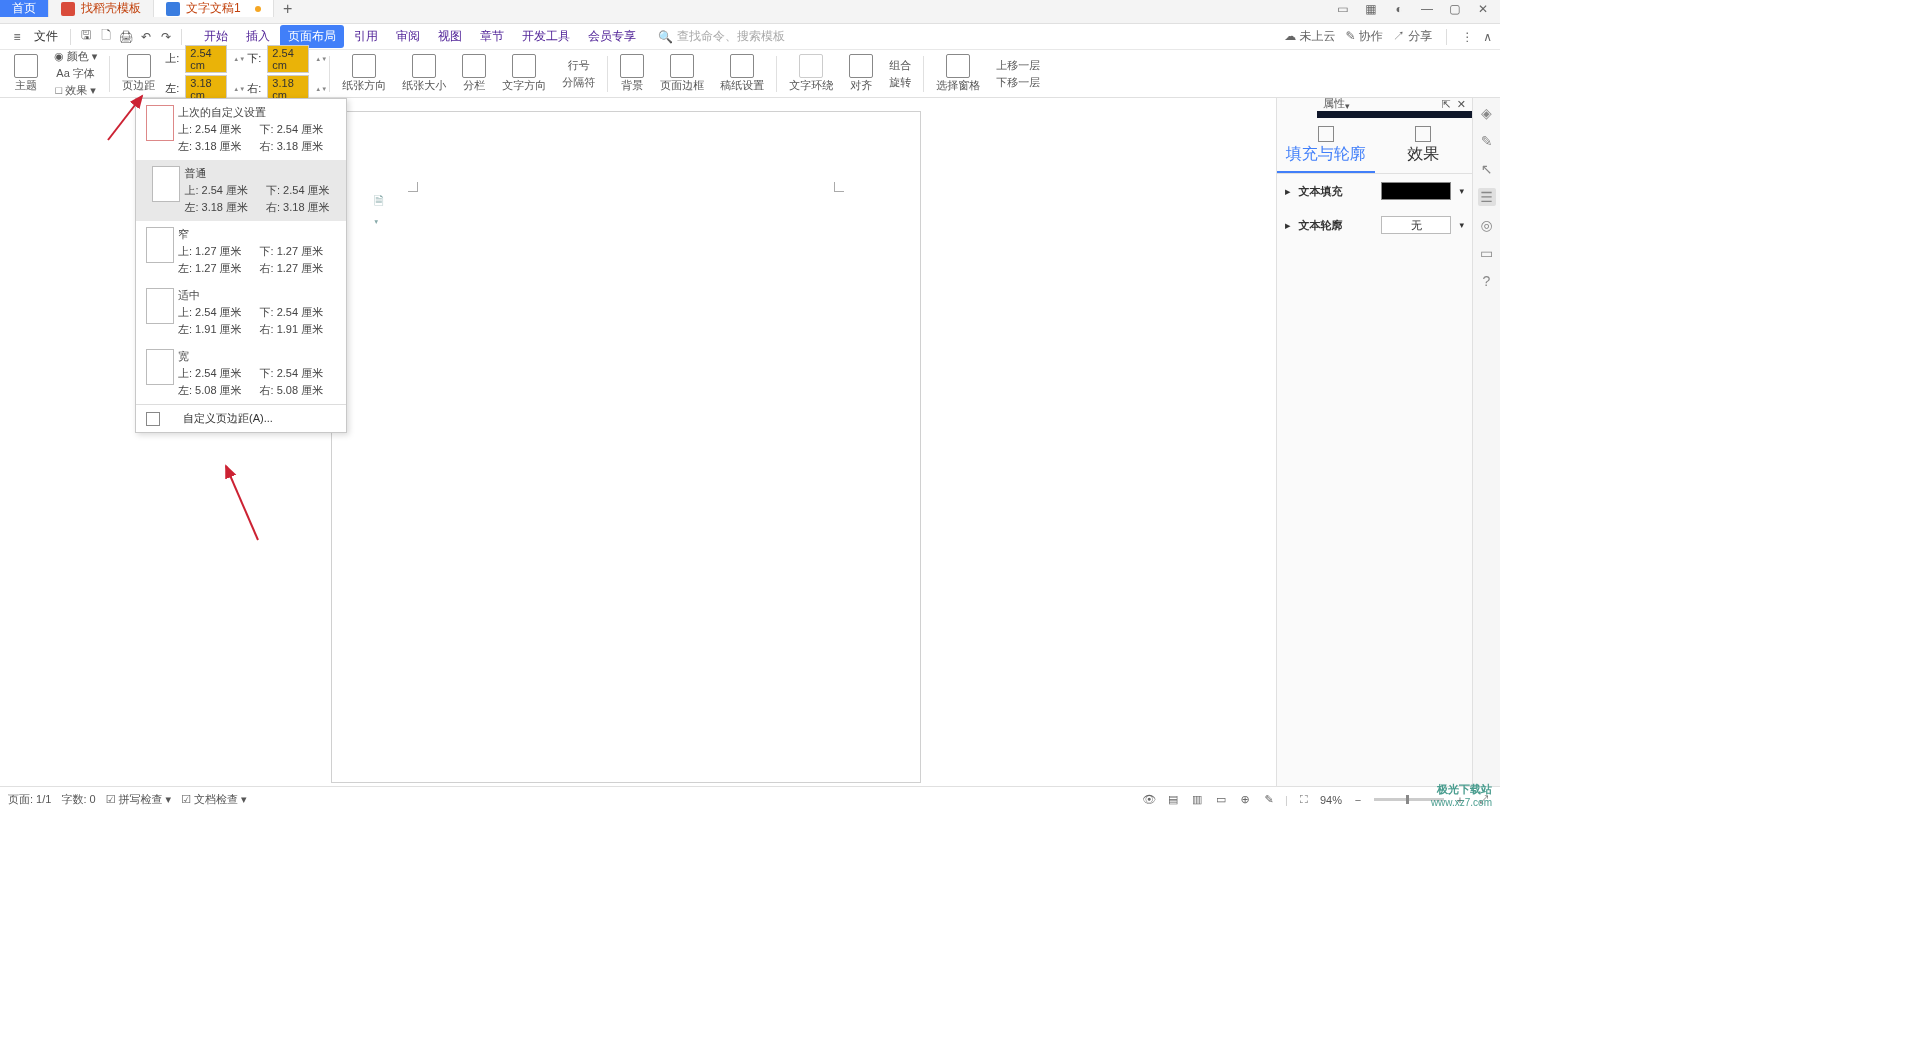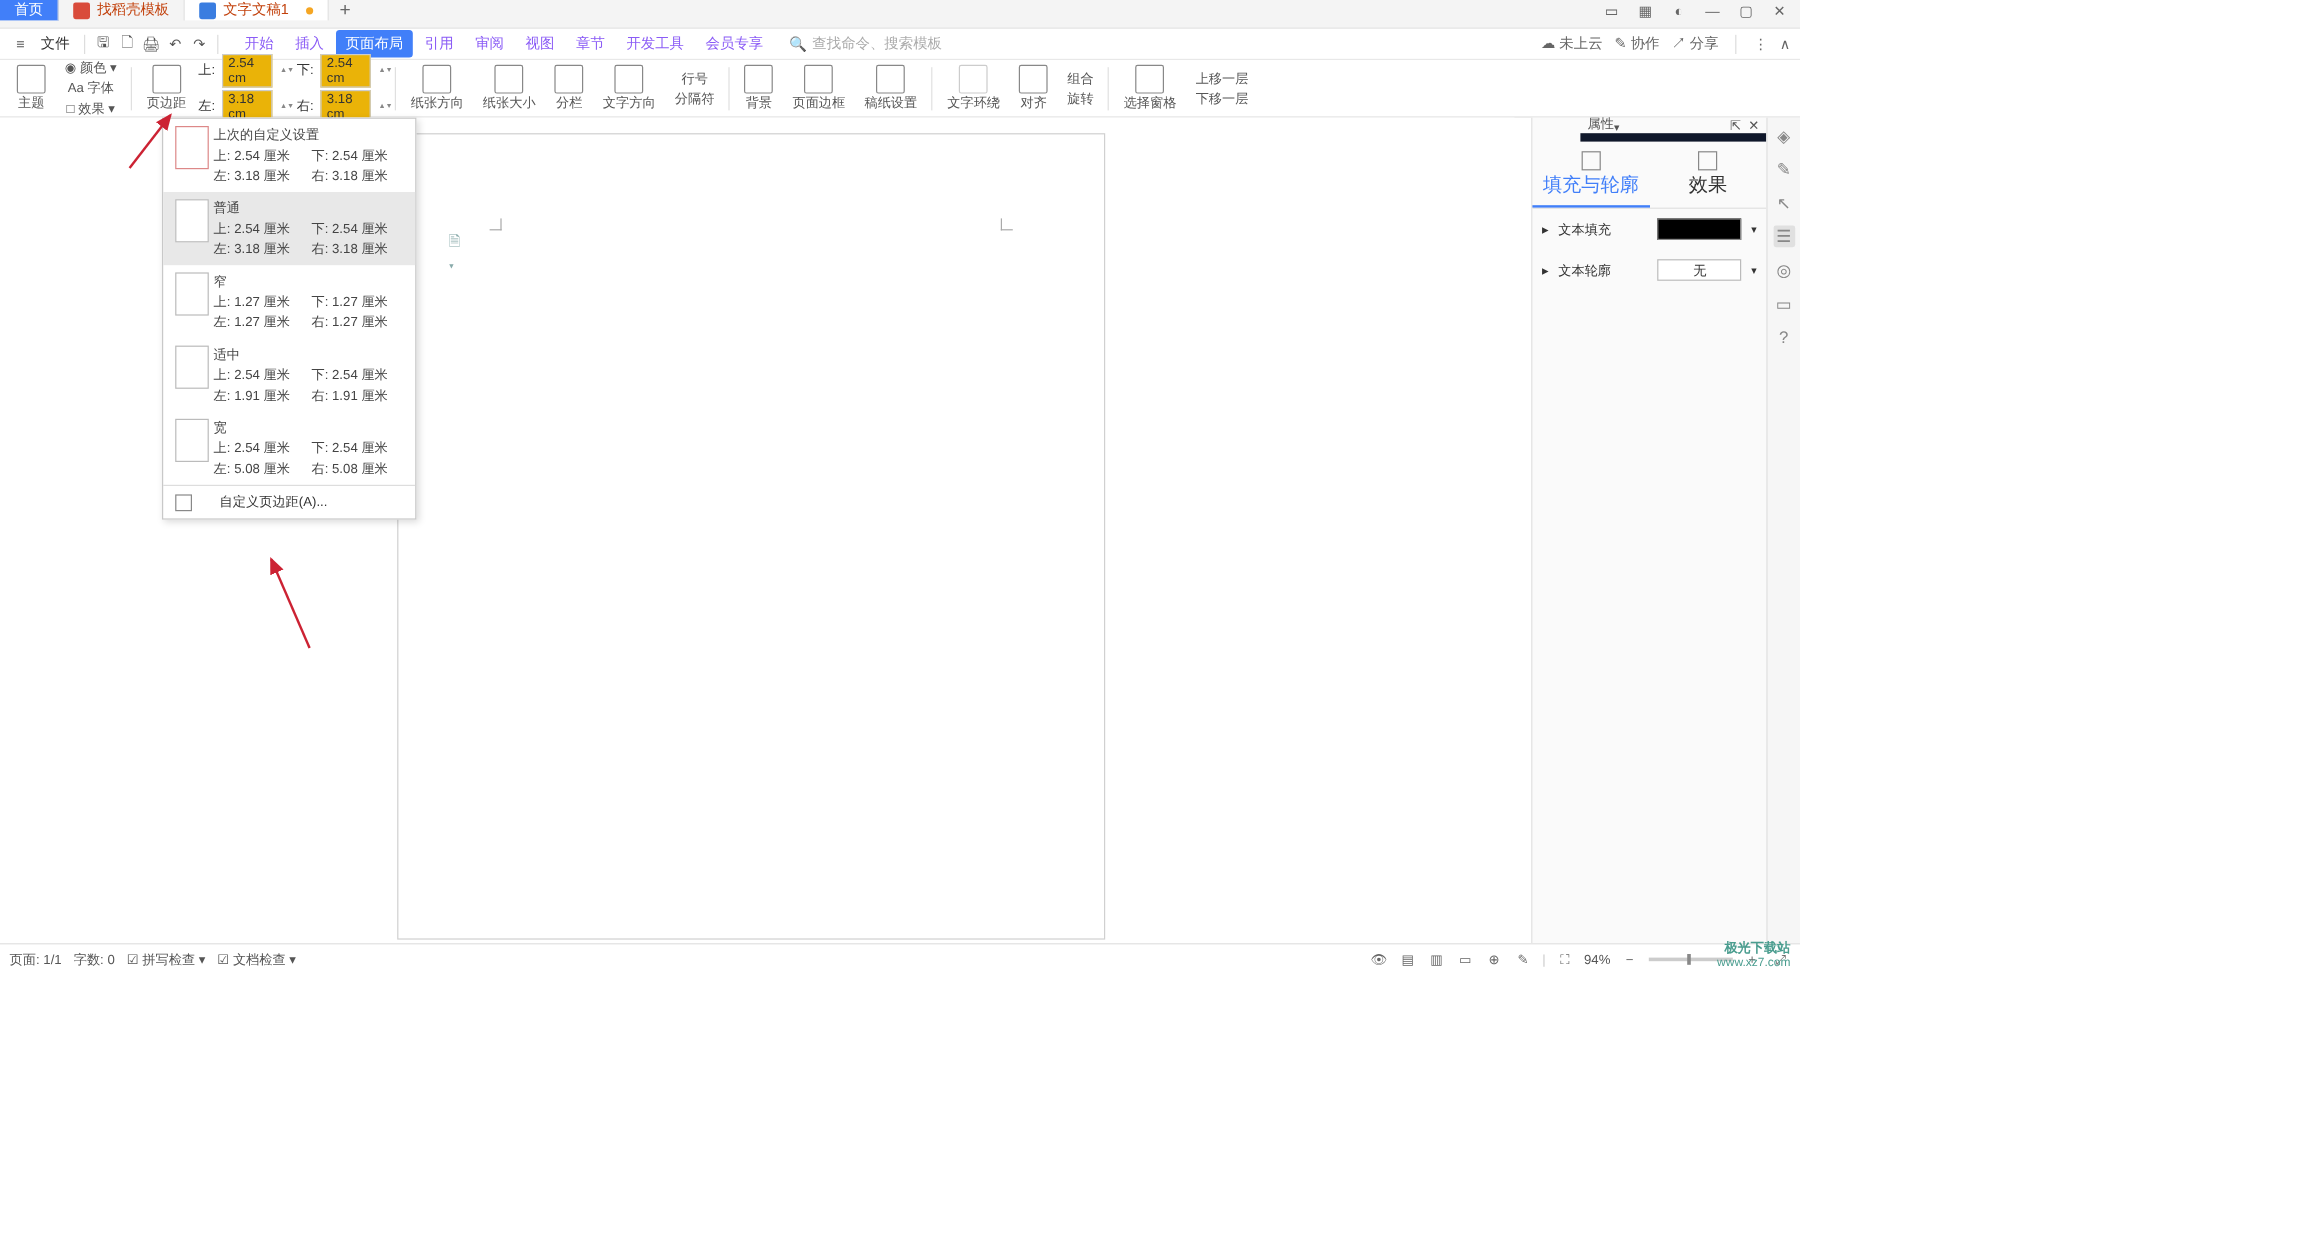--- a/index.html
+++ b/index.html
@@ -17,21 +17,21 @@
   .tab-add { width: 28px; display: flex; align-items: center; justify-content: center; color: #666; font-size: 16px; }
   .win-ctrls { margin-left: auto; display: flex; align-items: center; gap: 10px; padding-right: 8px; color: #666; }
   .win-btn { width: 18px; height: 18px; display: flex; align-items: center; justify-content: center; font-size: 12px; }
 
   
   .menubar { height: 26px; background: #fff; display: flex; align-items: center; padding: 0 8px; border-bottom: 1px solid #e8e8e8; gap: 2px; }
   .menu-icon { width: 18px; height: 18px; display: flex; align-items: center; justify-content: center; color: #555; }
   .file-lbl { font-size: 12px; margin: 0 6px; }
   .menu-sep { width: 1px; height: 16px; background: #ddd; margin: 0 4px; }
   .menu-tabs { display: flex; gap: 2px; margin-left: 8px; }
-  .mtab { padding: 3px 8px; font-size: 12px; color: #8b5cf6; border-radius: 3px; }
+  .mtab { padding: 3px 8px; font-size: 12px; color: #4c1d95; border-radius: 3px; }
   .mtab.active { background: #417ff9; color: #fff; }
   .search-box { margin-left: 12px; color: #aaa; font-size: 12px; display: flex; align-items: center; gap: 4px; }
   .menu-right { margin-left: auto; display: flex; align-items: center; gap: 10px; color: #666; font-size: 12px; }
 
   
   .ribbon { height: 48px; background: #fff; display: flex; align-items: center; padding: 0 8px; border-bottom: 1px solid #e0e0e0; gap: 4px; }
   .rgroup { display: flex; flex-direction: column; align-items: center; justify-content: center; padding: 0 6px; font-size: 11px; color: #555; height: 100%; }
   .rgroup.row2 { flex-direction: column; gap: 2px; }
   .ricon { width: 20px; height: 20px; border: 1px solid #888; border-radius: 2px; }
   .ricon.big { width: 24px; height: 24px; }
@@ -39,21 +39,21 @@
   .rsep { width: 1px; height: 36px; background: #e0e0e0; margin: 0 2px; }
   .margin-inputs { display: flex; flex-direction: column; gap: 2px; }
   .margin-row { display: flex; gap: 6px; align-items: center; font-size: 11px; }
   .mval { width: 42px; border: 1px solid #ccc; padding: 1px 4px; background: #eab308; }
   .spin { width: 8px; display: flex; flex-direction: column; font-size: 6px; color: #888; line-height: 6px; }
   .disabled { color: #bbb; }
 
   
   .dropdown { position: absolute; top: 98px; left: 135px; width: 212px; background: #fff; border: 1px solid #c8c8c8; box-shadow: 2px 2px 6px rgba(0,0,0,0.15); z-index: 100; }
   .dd-item { display: flex; padding: 6px 10px; gap: 4px; border-bottom: 0; }
-  .dd-item.hover { background: #e8e8e8; }
+  .dd-item.hover { background: #e8e8e8; justify-content: center; }
   .dd-thumb { width: 28px; height: 36px; border: 1px solid #bbb; background: #fff; flex-shrink: 0; }
   .dd-thumb.custom { border: 1px solid #d88; }
   .dd-text { display: flex; flex-direction: column; gap: 2px; font-size: 11px; color: #444; }
   .dd-title { font-weight: normal; }
   .dd-vals { display: flex; gap: 18px; }
   .dd-foot { border-top: 1px solid #ddd; padding: 6px 10px; font-size: 11px; display: flex; align-items: center; gap: 23px; }
   .dd-foot-icon { width: 14px; height: 14px; border: 1px solid #888; }
 
   
   .arrow1, .arrow2 { position: absolute; z-index: 200; pointer-events: none; }
@@ -69,21 +69,21 @@
 
   
   .rpanel { position: absolute; top: 98px; right: 28px; width: 196px; bottom: 26px; background: #fafafa; border-left: 1px solid #e0e0e0; }
   .rpanel-hd { height: 20px; display: flex; align-items: flex-end; padding: 0 6px; font-size: 11px; color: #555; border-bottom: 7px solid #0f172a; margin-left: 40px; }
   .rpanel-hd .sp { margin-left: auto; display: flex; gap: 6px; }
   .rpanel-tabs { display: flex; border-bottom: 1px solid #e0e0e0; }
   .rtab { flex: 1; text-align: center; padding: 8px 0 6px; font-size: 16px; }
   .rtab.active { color: #417ff9; border-bottom: 2px solid #417ff9; }
   .rtab-icon { display: block; margin: 0 auto 2px; width: 16px; height: 16px; border: 1px solid #888; }
   .rrow { display: flex; align-items: center; padding: 8px 8px; font-size: 11px; gap: 8px; }
-  .rrow .lbl { flex: 1; }
+  .rrow .lbl { flex: 1; font-weight: bold; }
   .swatch { width: 70px; height: 18px; background: #000; border: 1px solid #888; }
   .sel { width: 70px; height: 18px; border: 1px solid #bbb; display: flex; align-items: center; justify-content: center; font-size: 11px; background: #fff; }
 
   
   .rside { position: absolute; top: 98px; right: 0; width: 28px; bottom: 26px; background: #f6f6f6; border-left: 1px solid #e0e0e0; display: flex; flex-direction: column; align-items: center; padding-top: 6px; gap: 10px; }
   .rside-icn { width: 18px; height: 18px; color: #888; display: flex; align-items: center; justify-content: center; font-size: 14px; }
   .rside-icn.active { background: #e0e0e0; border-radius: 2px; }
 
   
   .status { position: absolute; bottom: 0; left: 0; right: 0; height: 26px; background: #fff; border-top: 1px solid #e0e0e0; display: flex; align-items: center; padding: 0 8px; font-size: 11px; color: #555; gap: 10px; }

